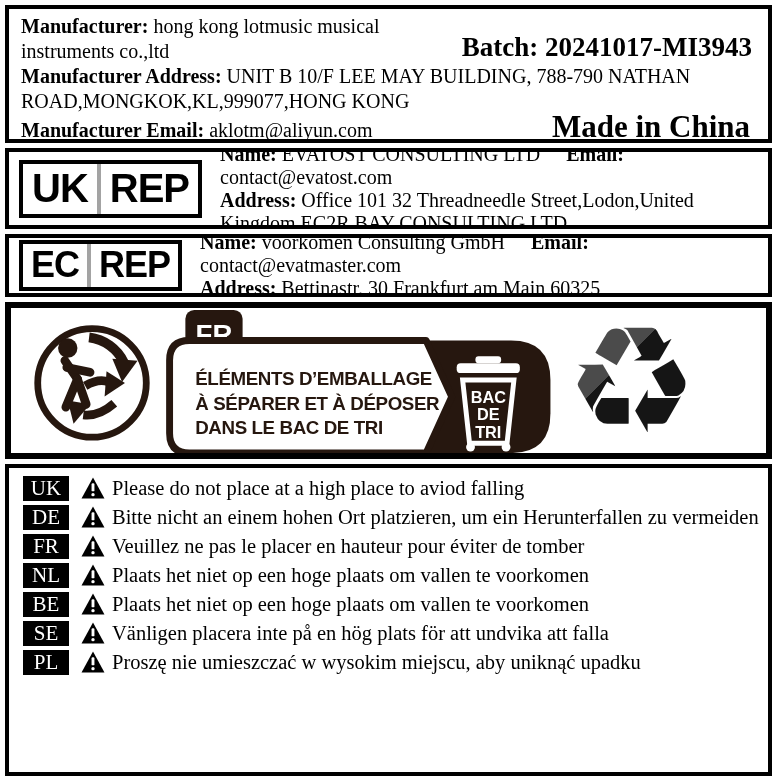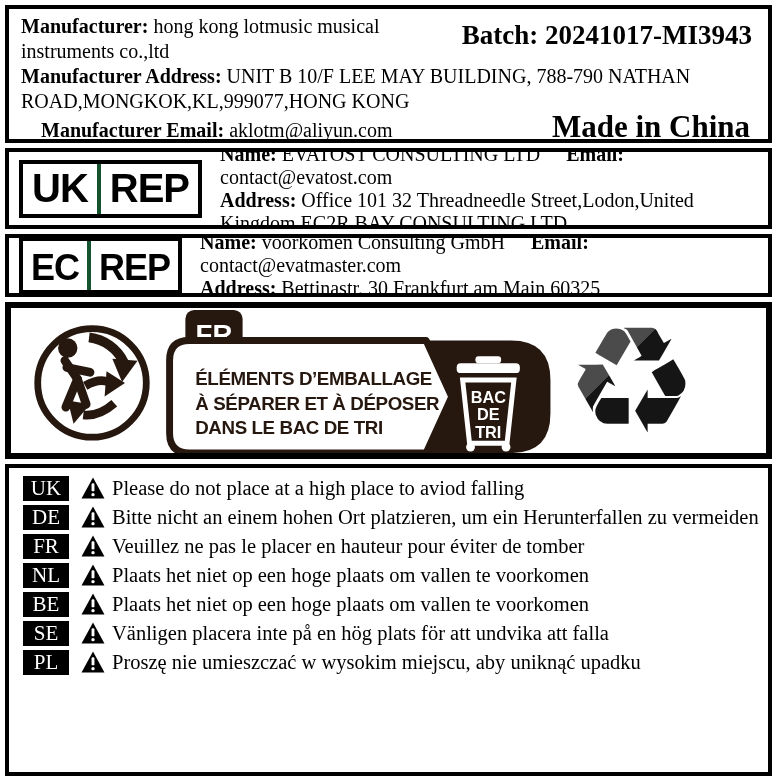--- a/index.html
+++ b/index.html
@@ -6,38 +6,38 @@
   html,body { background:#ffffff; }
   .sheet {
     width:777px; height:777px; background:#fff; position:relative;
     font-family:"Liberation Serif", serif; color:#000; overflow:hidden;
   }
   .sec {
     margin:5px 5px 0 5px; border:4px solid #000; background:#fff; overflow:hidden;
   }
   
   .s1 { height:138px; padding:5px 12px 4px 12px; font-size:20px; line-height:25px; }
-  .s1 .row1 { display:flex; justify-content:space-between; }
+  .s1 .row1 { display:flex; justify-content:space-between;align-items:flex-end; }
   .s1 .mfg-block { width:430px; }
   .batch { font-weight:bold; font-size:27px; line-height:34px; padding:4px 4px 0 0; white-space:nowrap; }
-  .s1 .row3 { display:flex; justify-content:space-between; align-items:baseline;margin-left:20px; }
+  .s1 .row3 { display:flex; justify-content:space-between; align-items:baseline; }
   .made-in { font-weight:bold; font-size:31px; padding-right:6px; white-space:nowrap; }
   b.lbl { font-weight:bold; }
   
   .repsec { display:flex; align-items:center; padding:4px 10px; }
   .s2 { height:81px; }
   .s3 { height:63px; }
   .repbadge {
     display:inline-flex; align-items:stretch; border:4px solid #000; flex:none;
     font-family:"Liberation Sans", sans-serif; font-weight:700; letter-spacing:-1px;
     margin-right:18px;
   }
   .repbadge .cell { padding:2px 9px 4px 9px; font-size:40px; line-height:1.1; }
-  .repbadge .cell + .cell { border-left:4px solid #14532d; }
-  .s3 .repbadge .cell { font-size:36px; padding:7px 8px 3px 8px; }
+  .repbadge .cell + .cell { border-left:4px solid #a3a3a3; }
+  .s3 .repbadge .cell { font-size:36px; padding:1px 8px 3px 8px; }
   .reptext { font-size:20px; line-height:23px; flex:1; }
   .gap { display:inline-block; width:26px; }
   
   .s4 { height:157px; border-width:6px; display:flex; align-items:center; padding:0 6px; }
   .triman { width:126px; height:130px; flex:none; margin-left:12px; }
   .infotri { width:400px; height:148px; flex:none; margin-left:6px; }
   .infotri text, .fr-tag-text { font-family:"Liberation Sans", sans-serif; font-weight:700; }
   .recycle {
     margin-left:auto; margin-right:62px; flex:none;
     font-family:"DejaVu Sans", sans-serif; font-size:148px; line-height:1;

